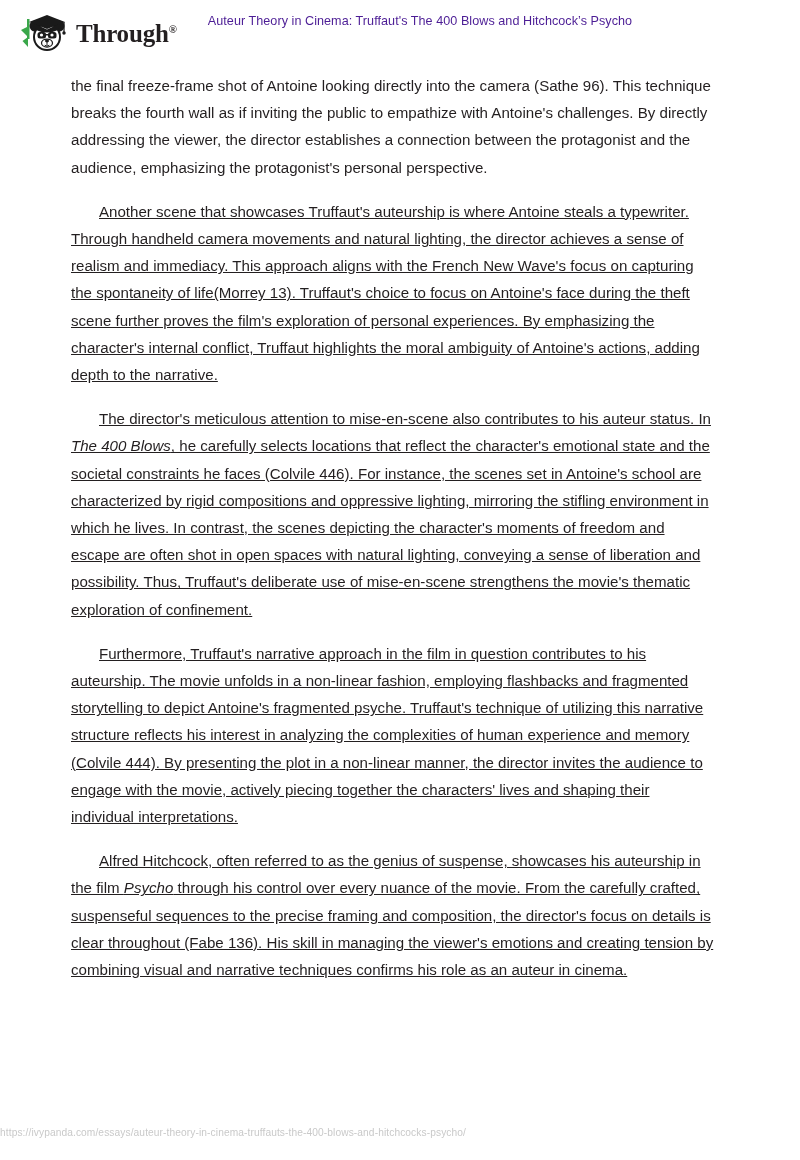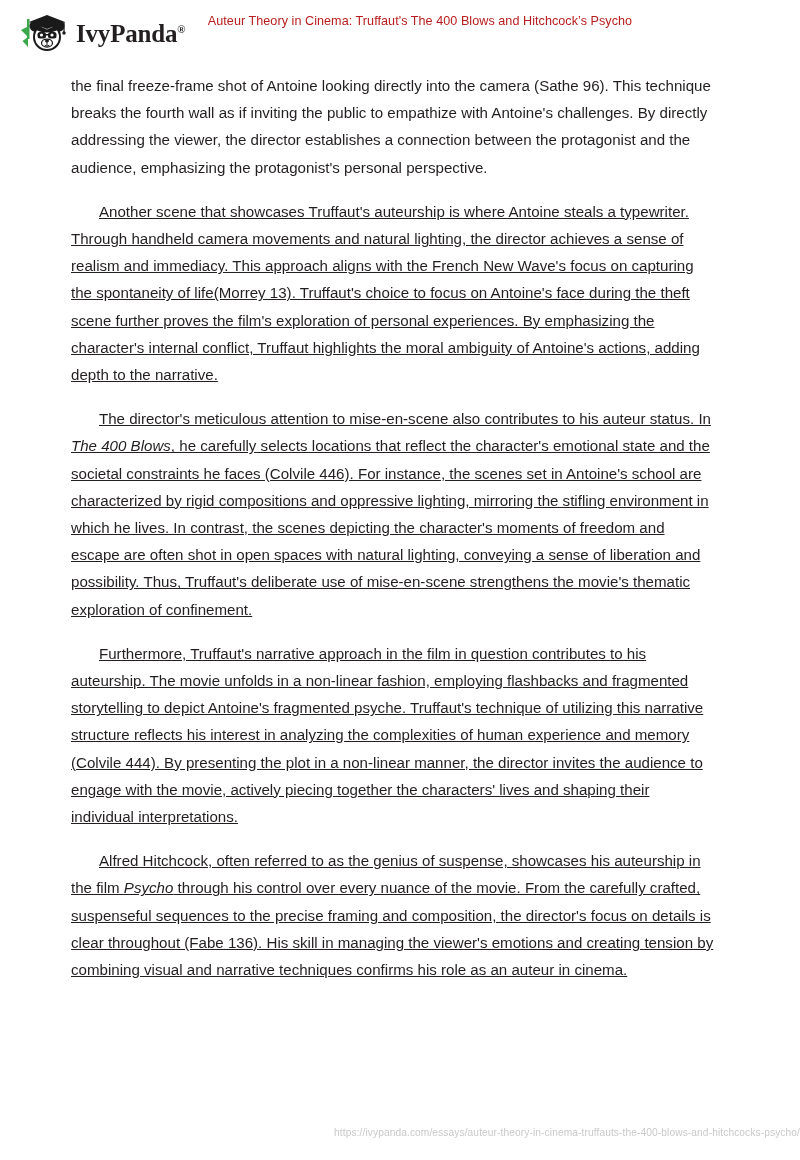--- a/index.html
+++ b/index.html
@@ -52,21 +52,21 @@
     vertical-align: super;
     font-weight: bold;
   }
   .header-title {
     position: absolute;
     left: 0;
     right: 0;
     top: 14px;
     text-align: center;
     font-size: 12.6px;
-    color: #b91c1c;
+    color: #4c1d95;
     letter-spacing: 0.05px;
     padding-left: 40px;
   }
 
   
   .doc {
     position: absolute;
     left: 71px;
     top: 72px;
     width: 645px;
@@ -97,21 +97,21 @@
     color: #231f20;
     letter-spacing: -0.2px;
   }
 
   
   .page-footer {
     position: absolute;
     left: 0;
     right: 0;
     bottom: 20px;
-    text-align: right;
+    text-align: left;
   }
   .footer-url {
     font-size: 10.2px;
     color: #c9c9c9;
     letter-spacing: 0.1px;
   }
 </style>
 </head>
 <body>
 
@@ -147,21 +147,21 @@
       <ellipse cx="66" cy="62" rx="4" ry="2.8" fill="#1a1a1a"></ellipse>
       <path d="M66 64 L66 70 M62 71 Q66 74 70 71" stroke="#1a1a1a" stroke-width="2" fill="none" stroke-linecap="round"></path>
 
       <g fill="#1a1a1a">
         <path d="M30 24 L66 10 L102 24 L66 38 Z"></path>
         <path d="M44 29 L44 40 Q66 50 88 40 L88 29 L66 39 Z"></path>
         <path d="M100 24 L100 44" stroke="#1a1a1a" stroke-width="2.5"></path>
         <circle cx="100" cy="46" r="3.5"></circle>
       </g>
     </svg>
-    <span class="brand-word"><span>IvyPanda</span><span class="reg">®</span></span>
+    <span class="brand-word"><span>Through</span><span class="reg">®</span></span>
   </div>
 
   <div class="header-title">Auteur Theory in Cinema: Truffaut's The 400 Blows and Hitchcock’s Psycho</div>
 </div>
 
 <div class="doc">
 
   <p class="no-indent">the final freeze-frame shot of Antoine looking directly into the camera (Sathe 96). This technique breaks the fourth wall as if inviting the public to empathize with Antoine's challenges. By directly addressing the viewer, the director establishes a connection between the protagonist and the audience, emphasizing the protagonist's personal perspective.</p>
 
   <p>Another scene that showcases Truffaut's auteurship is where Antoine steals a typewriter. Through handheld camera movements and natural lighting, the director achieves a sense of realism and immediacy. This approach aligns with the French New Wave's focus on capturing the spontaneity of life(Morrey 13). Truffaut's choice to focus on Antoine's face during the theft scene further proves the film's exploration of personal experiences. By emphasizing the character's internal conflict, Truffaut highlights the moral ambiguity of Antoine's actions, adding depth to the narrative.</p>

